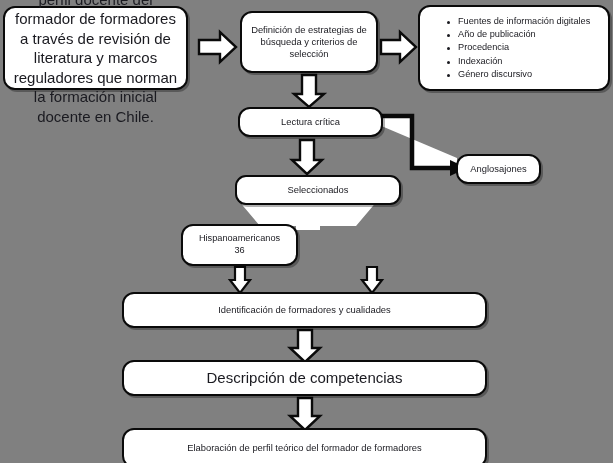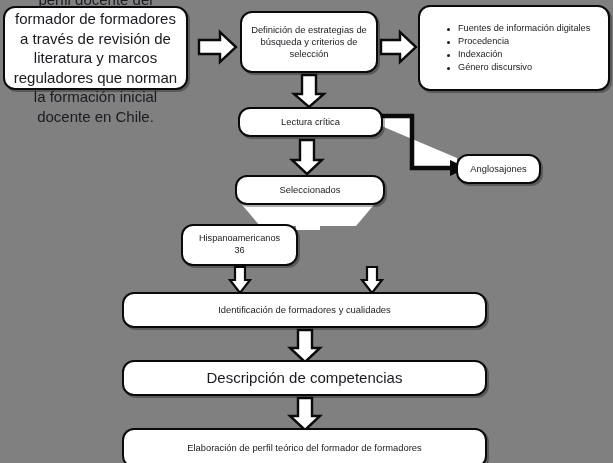--- a/index.html
+++ b/index.html
@@ -108,20 +108,21 @@
 
   <div class="arrow" style="left:380px; top:30px; width:38px; height:34px;">
     <svg width="38" height="34" viewBox="0 0 38 34">
       <polygon points="1,10 20,10 20,2 36,17 20,32 20,24 1,24" fill="#ffffff" stroke="#0a0a0a" stroke-width="2.4" stroke-linejoin="miter"></polygon>
     </svg>
   </div>
 
   <div class="bullets" style="left:418px; top:5px; width:192px; height:86px; font-size:9.2px;">
     <ul>
       <li>Fuentes de información digitales</li>
+      <li>Año de publicación</li>
       <li>Procedencia</li>
       <li>Indexación</li>
       <li>Género discursivo</li>
     </ul>
   </div>
 
   <div class="arrow" style="left:292px; top:74px; width:34px; height:34px;">
     <svg width="34" height="34" viewBox="0 0 34 34">
       <polygon points="10,1 24,1 24,20 32,20 17,33 2,20 10,20" fill="#ffffff" stroke="#0a0a0a" stroke-width="2.4" stroke-linejoin="miter"></polygon>
     </svg>
@@ -142,21 +143,21 @@
   <div class="node" style="left:456px; top:154px; width:85px; height:30px; font-size:9.4px;">
     <span class="txt">Anglosajones</span>
   </div>
 
   <div class="arrow" style="left:290px; top:139px; width:34px; height:36px;">
     <svg width="34" height="36" viewBox="0 0 34 36">
       <polygon points="10,1 24,1 24,21 32,21 17,35 2,21 10,21" fill="#ffffff" stroke="#0a0a0a" stroke-width="2.4" stroke-linejoin="miter"></polygon>
     </svg>
   </div>
 
-  <div class="node" style="left:235px; top:175px; width:150px; height:30px; font-size:9.4px;">
+  <div class="node" style="left:235px; top:175px; width:166px; height:30px; font-size:9.4px;border-radius:11px;">
     <span class="txt">Seleccionados</span>
   </div>
 
   <div class="split" style="left:232px; top:200px; width:152px; height:30px;">
     <svg width="152" height="30" viewBox="0 0 152 30">
       <polygon points="6,0 146,0 124,26 88,26 88,30 64,30 64,26 28,26" fill="#ffffff" stroke="none"></polygon>
     </svg>
   </div>
 
   <div class="node" style="left:181px; top:224px; width:117px; height:42px; font-size:9.2px;">

